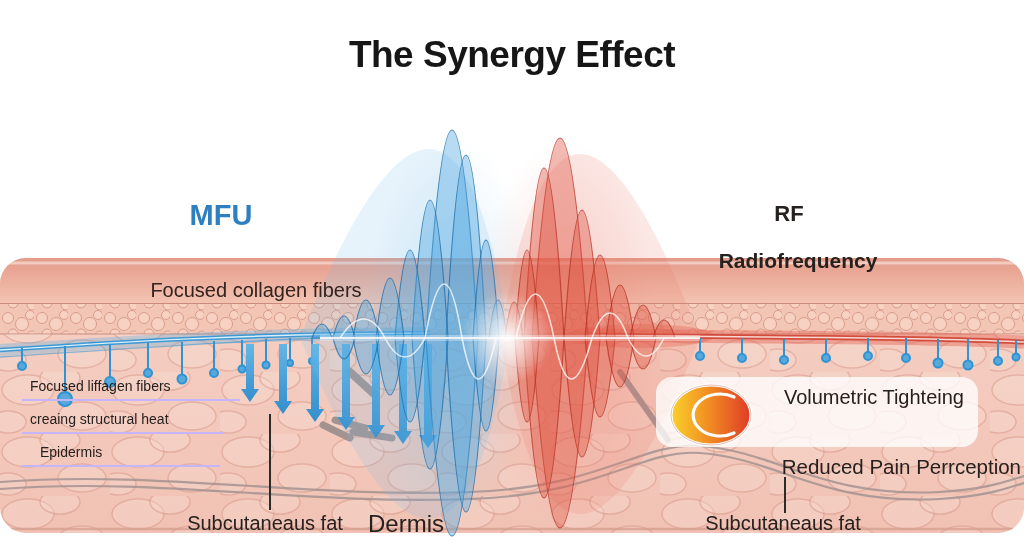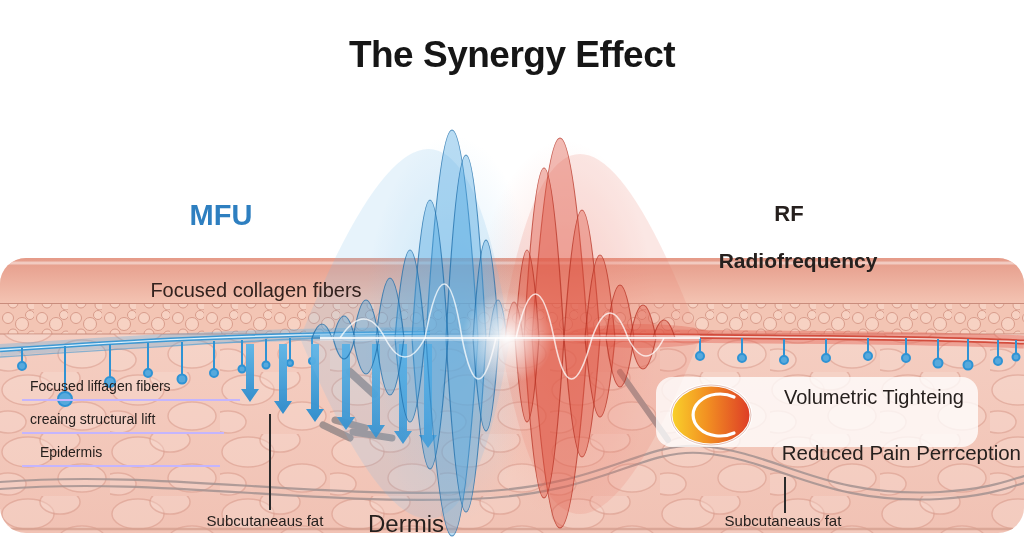--- a/index.html
+++ b/index.html
@@ -14,21 +14,21 @@
   .rf-abbr{top:203px;left:789px;font-size:22px;font-weight:700;}
   .rf-name{top:250px;left:798px;font-size:21px;font-weight:700;}
   .wave-lbl{font-size:20px;color:#33221e;}
   .note{position:absolute;left:22px;border-bottom:2px solid #c4b5fd;padding:0 4px 5px 8px;
         font-size:14px;color:var(--label_text);white-space:nowrap;}
   .heatbox{position:absolute;left:656px;top:377px;width:322px;height:70px;
            background:rgba(255,255,255,.78);border-radius:16px;}
   .heatbox .t1{position:absolute;right:14px;top:9px;font-size:20px;color:var(--label_text);white-space:nowrap;}
   .heatbox .t2{position:absolute;right:14px;top:38px;font-size:20px;color:var(--label_text);white-space:nowrap;}
   .vline{position:absolute;width:2px;background:#2b2b2b;}
-  .bottom-lbl{font-size:15px;}
+  .bottom-lbl{font-size:20px;}
 </style>
 </head>
 <body>
 
 <div class="stage">
 
   <svg class="scene" width="1024" height="559" viewBox="0 0 1024 559">
     <defs>
       <clipPath id="bandClip">
           <rect x="0" y="258" width="1024" height="275" rx="26"></rect>
@@ -235,40 +235,40 @@
 
   <div class="lbl title ctr">The Synergy Effect</div>
 
   <div class="lbl mfu-abbr ctr">MFU</div>
   <div class="lbl rf-abbr ctr">RF</div>
   <div class="lbl rf-name ctr">Radiofrequency</div>
 
   <div class="lbl wave-lbl ctr" style="top:280px;left:256px;">Focused collagen fibers</div>
 
   <div class="note" style="top:378px;width:206px;">Focused liffagen fibers</div>
-  <div class="note" style="top:411px;width:190px;">creaing structural lift</div>
+  <div class="note" style="top:411px;width:190px;">creaing structural heat</div>
   <div class="note" style="top:444px;width:176px;padding-left:18px;">Epidermis</div>
 
   <div class="heatbox">
     <svg width="86" height="70" style="position:absolute;left:12px;top:4px;">
       <defs>
         <linearGradient id="heatGrad" x1="0" y1="0" x2="1" y2="0">
           <stop offset="0" style="stop-color:var(--heat_yellow)"></stop>
           <stop offset=".45" style="stop-color:var(--heat_orange)"></stop>
           <stop offset="1" style="stop-color:var(--heat_red)"></stop>
         </linearGradient>
       </defs>
       <ellipse cx="43" cy="34" rx="40" ry="30" fill="url(#heatGrad)" stroke="#ffffff" stroke-width="3"></ellipse>
       <ellipse cx="43" cy="34" rx="40" ry="30" fill="none" stroke="rgba(210,150,135,.6)" stroke-width="1"></ellipse>
       <path d="M66,16 A27,21 0 1 0 66,52" fill="none" stroke="#ffffff" stroke-width="3.2" stroke-linecap="round"></path>
     </svg>
     <div class="t1">Volumetric Tighteing</div>
   </div>
 
-  <div class="lbl" style="top:443px;right:3px;font-size:20.5px;">Reduced Pain Perrception</div>
+  <div class="lbl" style="top:457px;right:3px;font-size:20.5px;">Reduced Pain Perrception</div>
 
   <div class="vline" style="left:269px;top:414px;height:96px;"></div>
   <div class="vline" style="left:784px;top:477px;height:36px;"></div>
 
   <div class="lbl bottom-lbl ctr" style="top:513px;left:265px;">Subcutaneaus fat</div>
   <div class="lbl bottom-lbl ctr" style="top:512px;left:406px;font-size:24px;">Dermis</div>
   <div class="lbl bottom-lbl ctr" style="top:513px;left:783px;">Subcutaneaus fat</div>
 
 </div>
 

